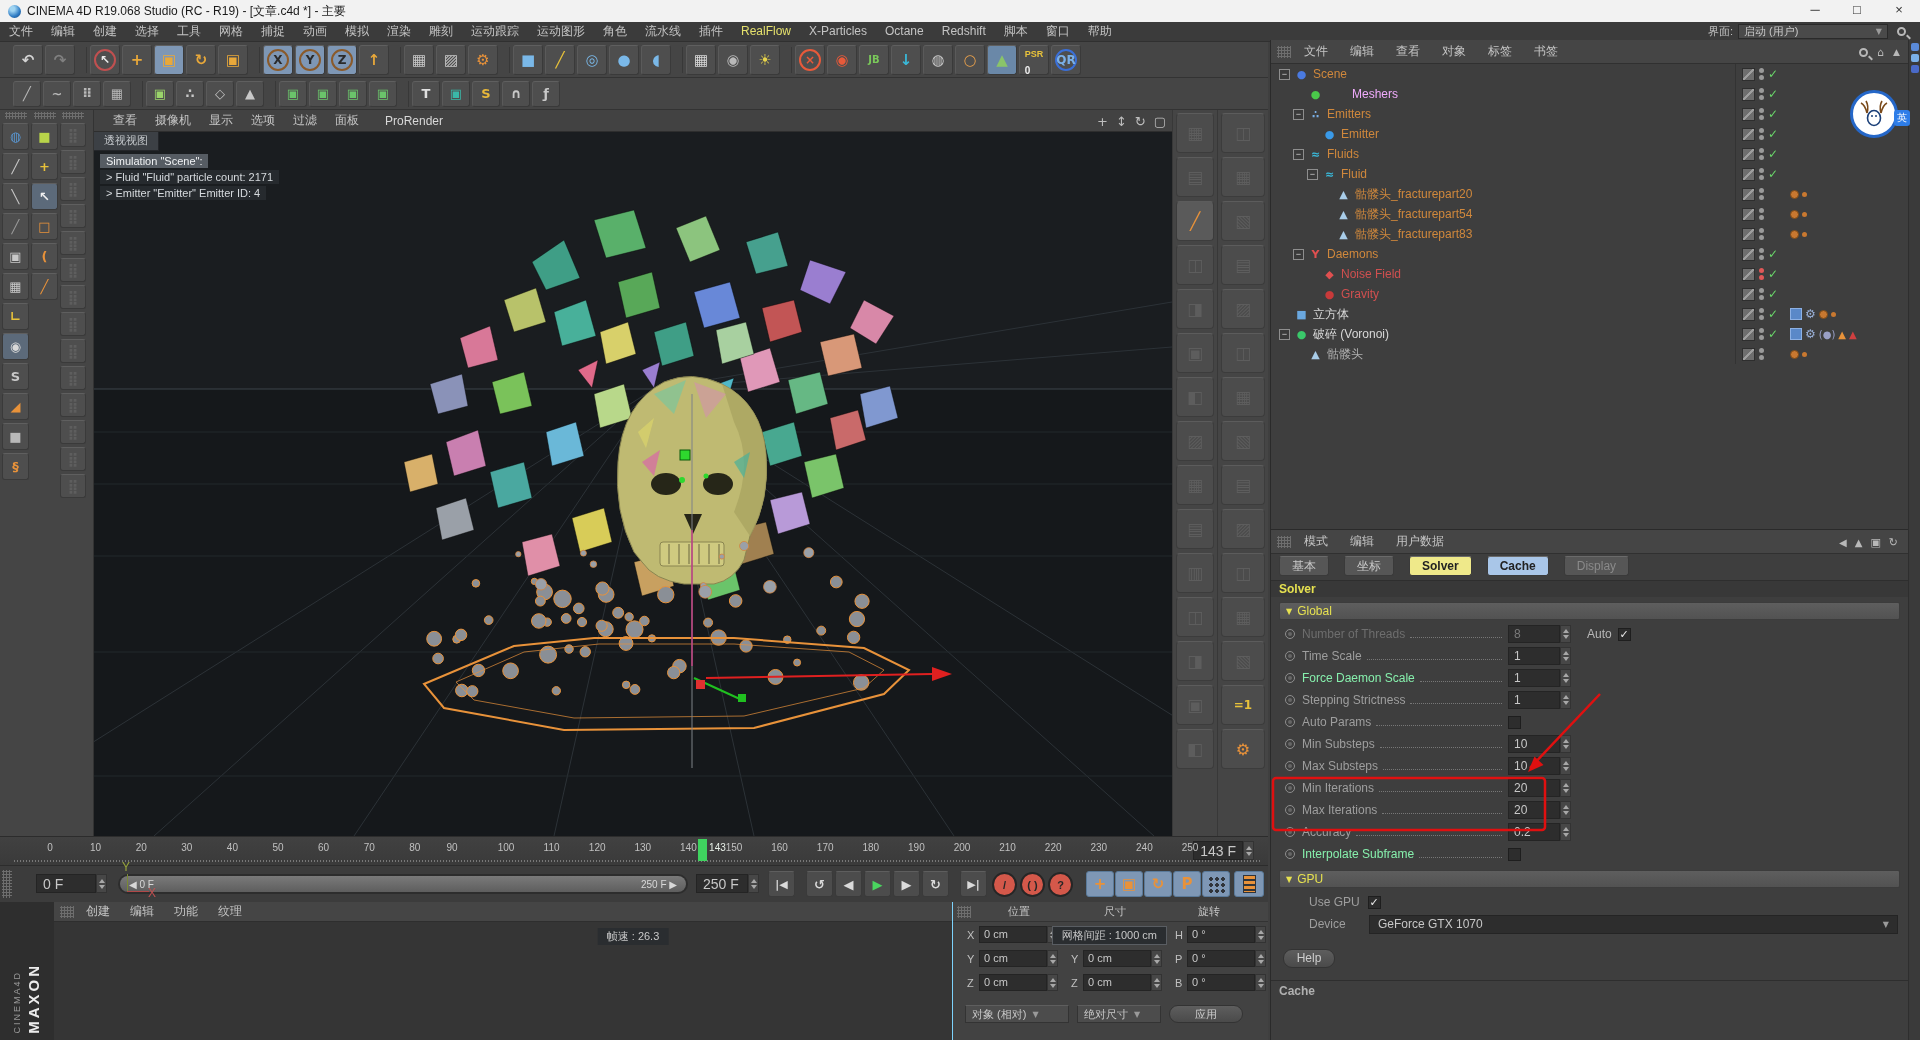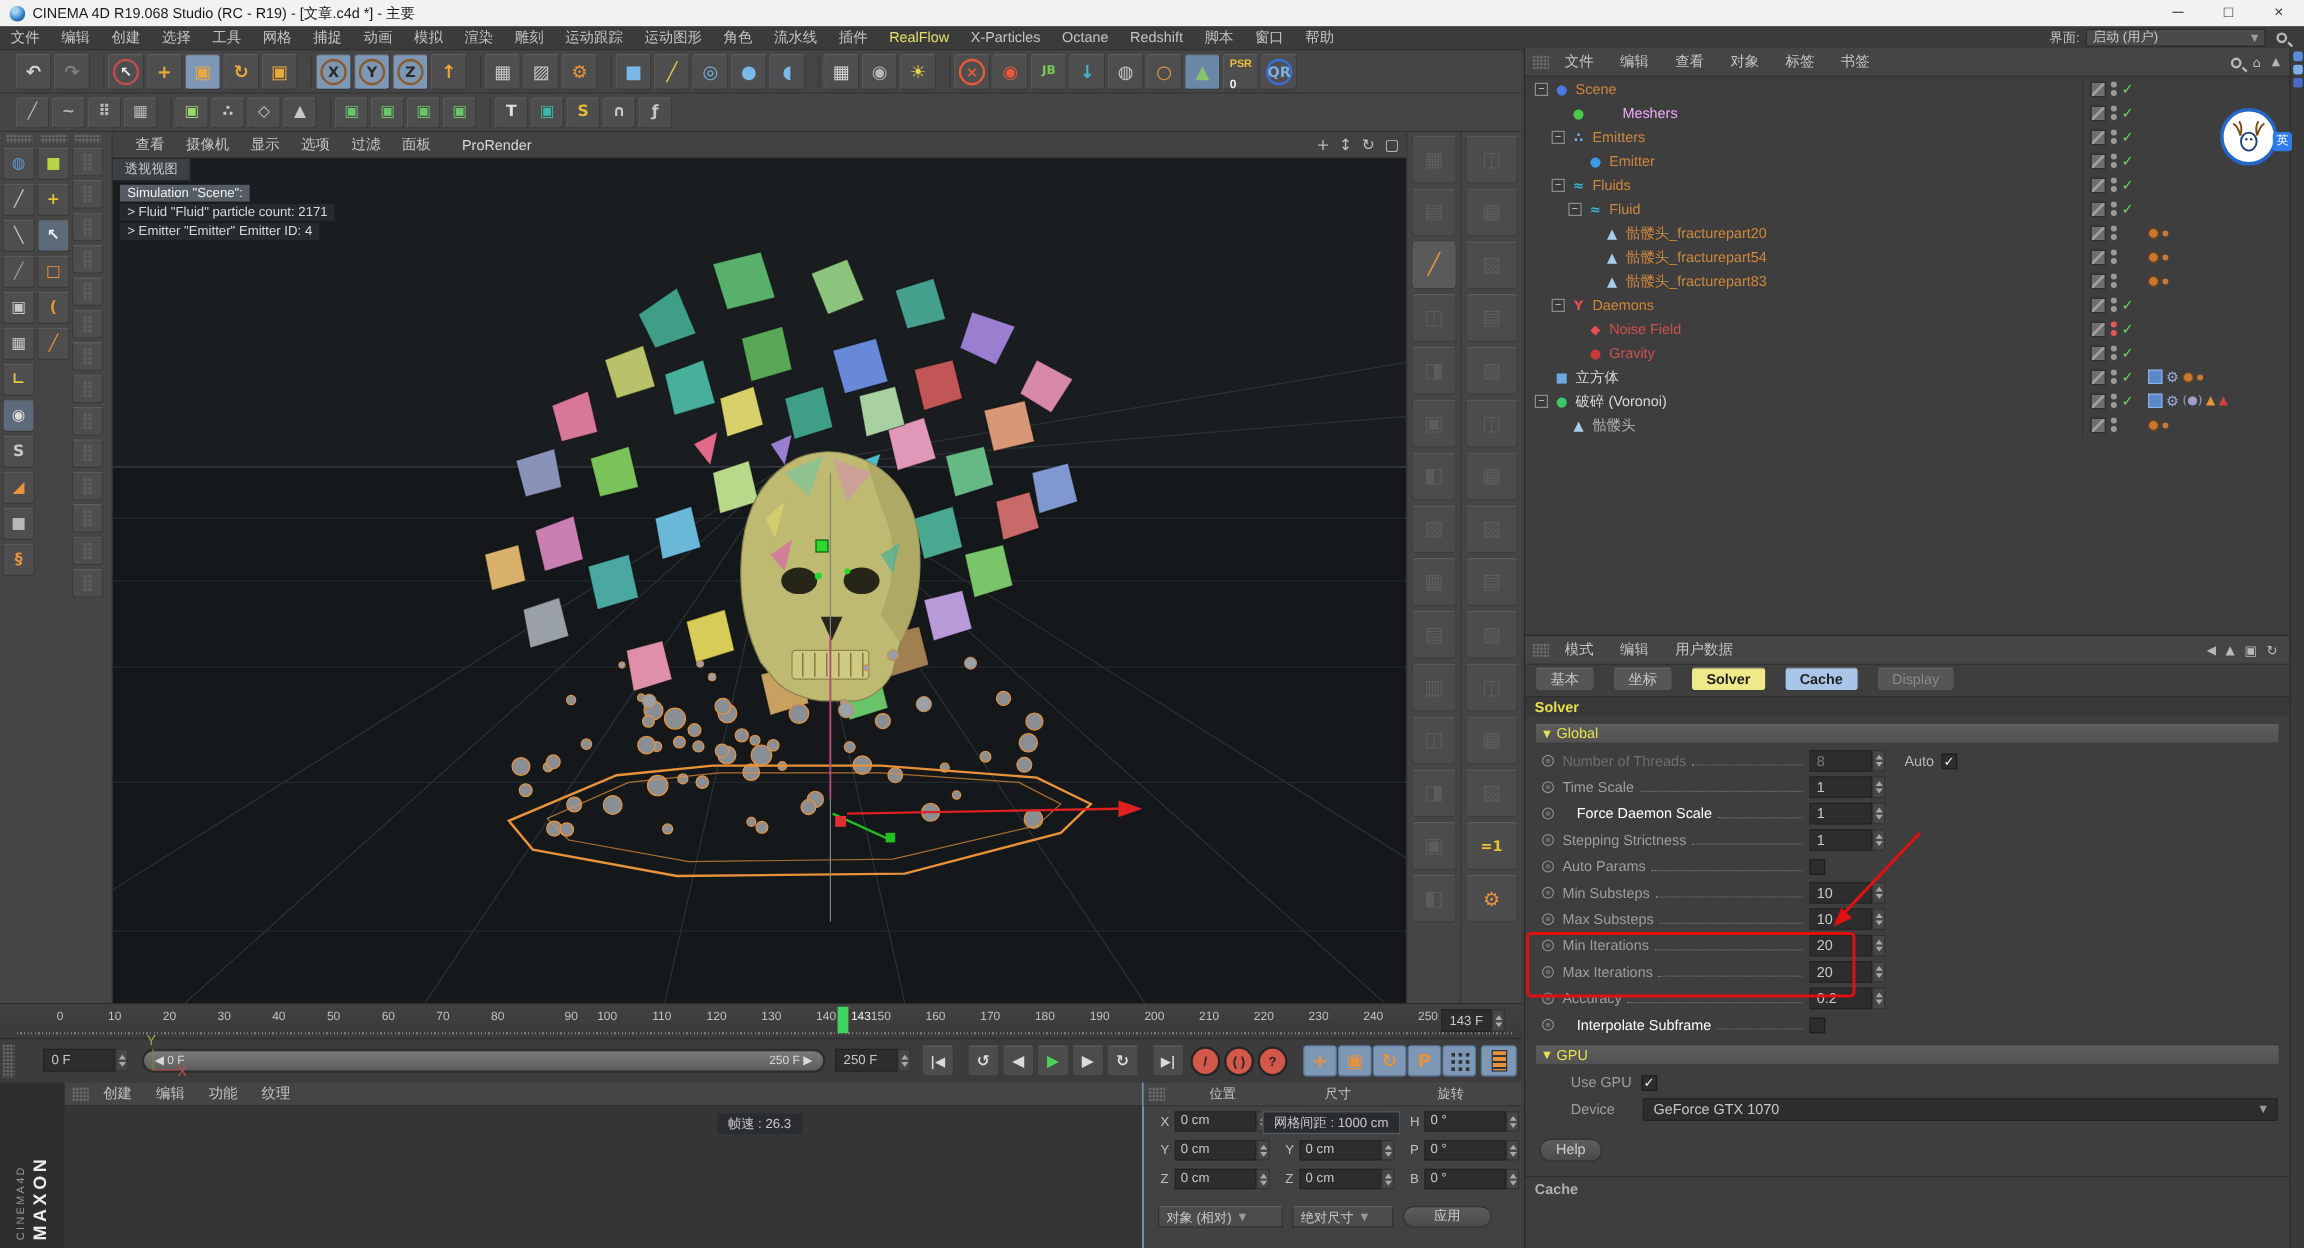--- a/index.html
+++ b/index.html
@@ -92,21 +92,21 @@
                  background:repeating-linear-gradient(90deg,#777 0 1px, transparent 1px 3px); }
   .tick { position:absolute; top:5px; transform:translateX(-50%); font-size:10px; color:#c0c0c0; }
   .playhead { position:absolute; top:2px; width:9px; height:22px; background:#3fd45f; }
   .phlabel { position:absolute; top:5px; font-size:10px; color:#e8f0e8; }
   .framefield { position:absolute; right:14px; top:4px; }
   .transport { position:relative; height:36px; }
   .vgrip { position:absolute; left:2px; top:4px; width:10px; height:28px;
            background:radial-gradient(#6e6e6e 1px, transparent 1.3px); background-size:3px 3px; }
   .spinfield { display:flex; align-items:center; height:19px; }
   .spinfield .well { height:19px; background:#2d2d2d; border:1px solid #242424; color:#c8c8c8;
-                     font-size:11px; display:flex; align-items:center; padding:0 6px; }
+                     font-size:14px; display:flex; align-items:center; padding:0 6px; }
   .spinner { width:11px; height:19px; display:flex; flex-direction:column; align-items:center;
              justify-content:center; gap:2px; background:#474747; border:1px solid #333; }
   .spinner i { width:0; height:0; border-left:3px solid transparent; border-right:3px solid transparent; }
   .spinner .up { border-bottom:4px solid #a8a8a8; } .spinner .dn { border-top:4px solid #a8a8a8; }
   .rangebar { position:absolute; left:118px; top:8px; width:570px; height:20px; background:#2d2d2d;
               border-radius:10px; padding:2px; }
   .rangein { height:16px; border-radius:8px; background:linear-gradient(#7a7a7a,#5e5e5e);
              display:flex; align-items:center; justify-content:space-between; padding:0 9px;
              font-size:10px; color:#d8d8d8; }
   .tr-btn { position:absolute; top:5px; width:27px; height:26px; background:#4c4c4c; border:1px solid #3a3a3a;
@@ -197,21 +197,21 @@
                   line-height:16px; margin-top:2px; border-top:1px solid #2e2e2e; }
   .grouphdr { height:18px; margin:5px 8px 3px; background:linear-gradient(#5e5e5e,#525252);
               border:1px solid #3c3c3c; border-radius:2px; color:#e6e150; display:flex;
               align-items:center; padding-left:6px; gap:5px; }
   .grouphdr .tri { font-size:8px; }
   .arow { height:22px; display:flex; align-items:center; padding:0 10px 0 14px; }
   .radio { width:10px; height:10px; border-radius:50%; border:1px solid #8e8e8e; position:relative; flex:none; }
   .radio:after { content:""; position:absolute; left:2px; top:2px; width:4px; height:4px; border-radius:50%; background:#666; }
   .alabelwrap { display:flex; width:206px; align-items:center; margin-left:7px; }
   .alabel { color:#9e9e9e; white-space:nowrap; }
-  .alabel.hl { color:#ffffff;margin-left:12px; }
+  .alabel.hl { color:#86efac; }
   .arow.disabled .alabel { color:#6e6e6e; }
   .aleader { flex:1; height:8px; border-bottom:1px dotted #777; margin:0 6px 0 5px; min-width:6px; }
   .awell { width:52px; height:18px; background:#2d2d2d; border:1px solid #242424; color:#c8c8c8;
            padding:0 5px; line-height:16px; }
   .arow.disabled .awell { color:#7a7a7a; }
   .acheck { width:13px; height:13px; background:#2d2d2d; border:1px solid #1e1e1e; color:#ececec;
             font-size:11px; font-weight:bold; line-height:11px; text-align:center; }
   .suffix { display:flex; align-items:center; gap:6px; margin-left:16px; color:#b8b8b8; }
   .aselect { flex:1; height:19px; background:#2d2d2d; border:1px solid #242424; display:flex;
              align-items:center; padding:0 8px; color:#c8c8c8; }
@@ -844,21 +844,21 @@
       </div>
     <span class="tick" style="left: 50px;">0</span>
         <span class="tick" style="left: 95.6px;">10</span>
         <span class="tick" style="left: 141.2px;">20</span>
         <span class="tick" style="left: 186.8px;">30</span>
         <span class="tick" style="left: 232.4px;">40</span>
         <span class="tick" style="left: 278px;">50</span>
         <span class="tick" style="left: 323.6px;">60</span>
         <span class="tick" style="left: 369.2px;">70</span>
         <span class="tick" style="left: 414.8px;">80</span>
-        <span class="tick" style="left: 476px;">90</span>
+        <span class="tick" style="left: 452px;">90</span>
         <span class="tick" style="left: 506px;">100</span>
         <span class="tick" style="left: 551.6px;">110</span>
         <span class="tick" style="left: 597.2px;">120</span>
         <span class="tick" style="left: 642.8px;">130</span>
         <span class="tick" style="left: 688.4px;">140</span>
         <span class="tick" style="left: 734px;">150</span>
         <span class="tick" style="left: 779.6px;">160</span>
         <span class="tick" style="left: 825.2px;">170</span>
         <span class="tick" style="left: 870.8px;">180</span>
         <span class="tick" style="left: 916.4px;">190</span>

